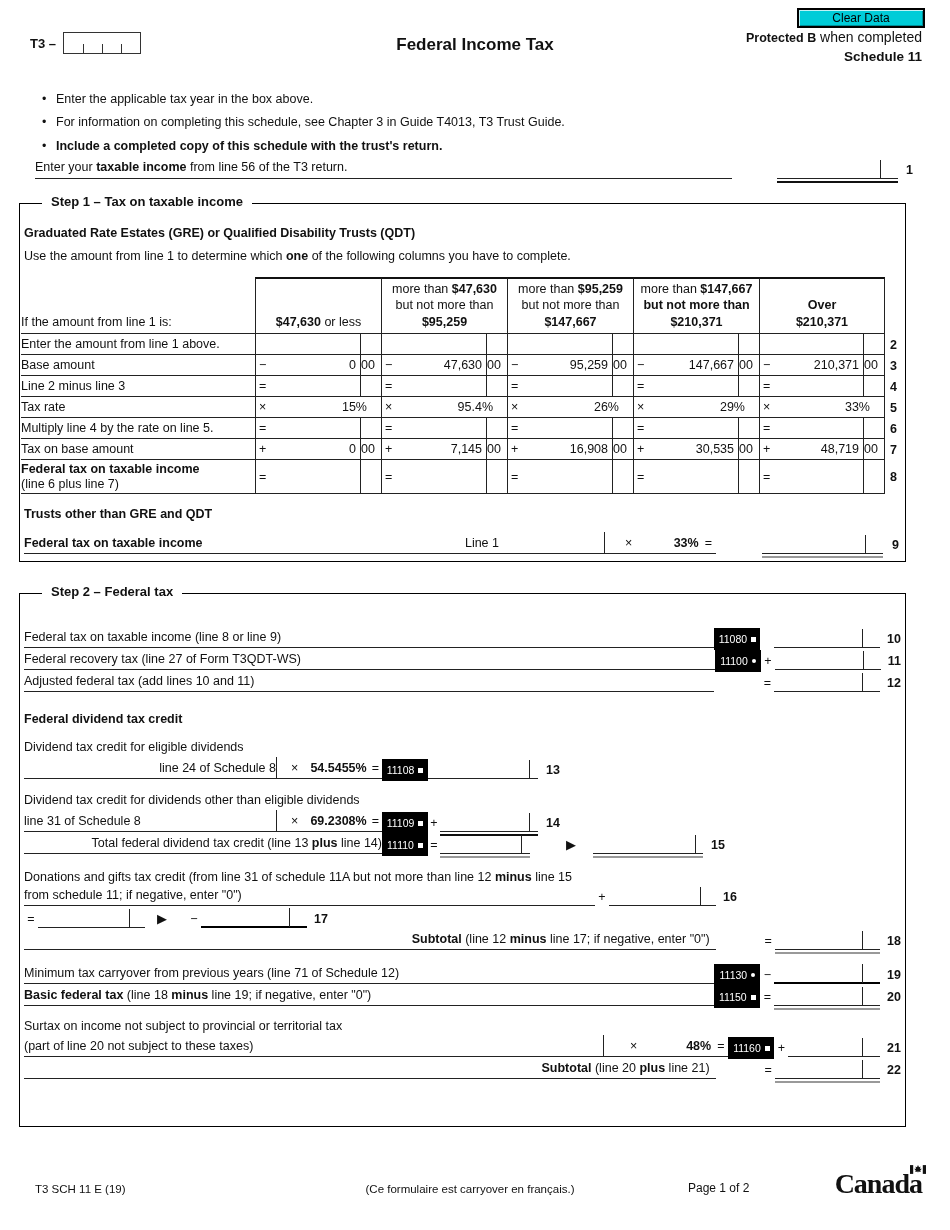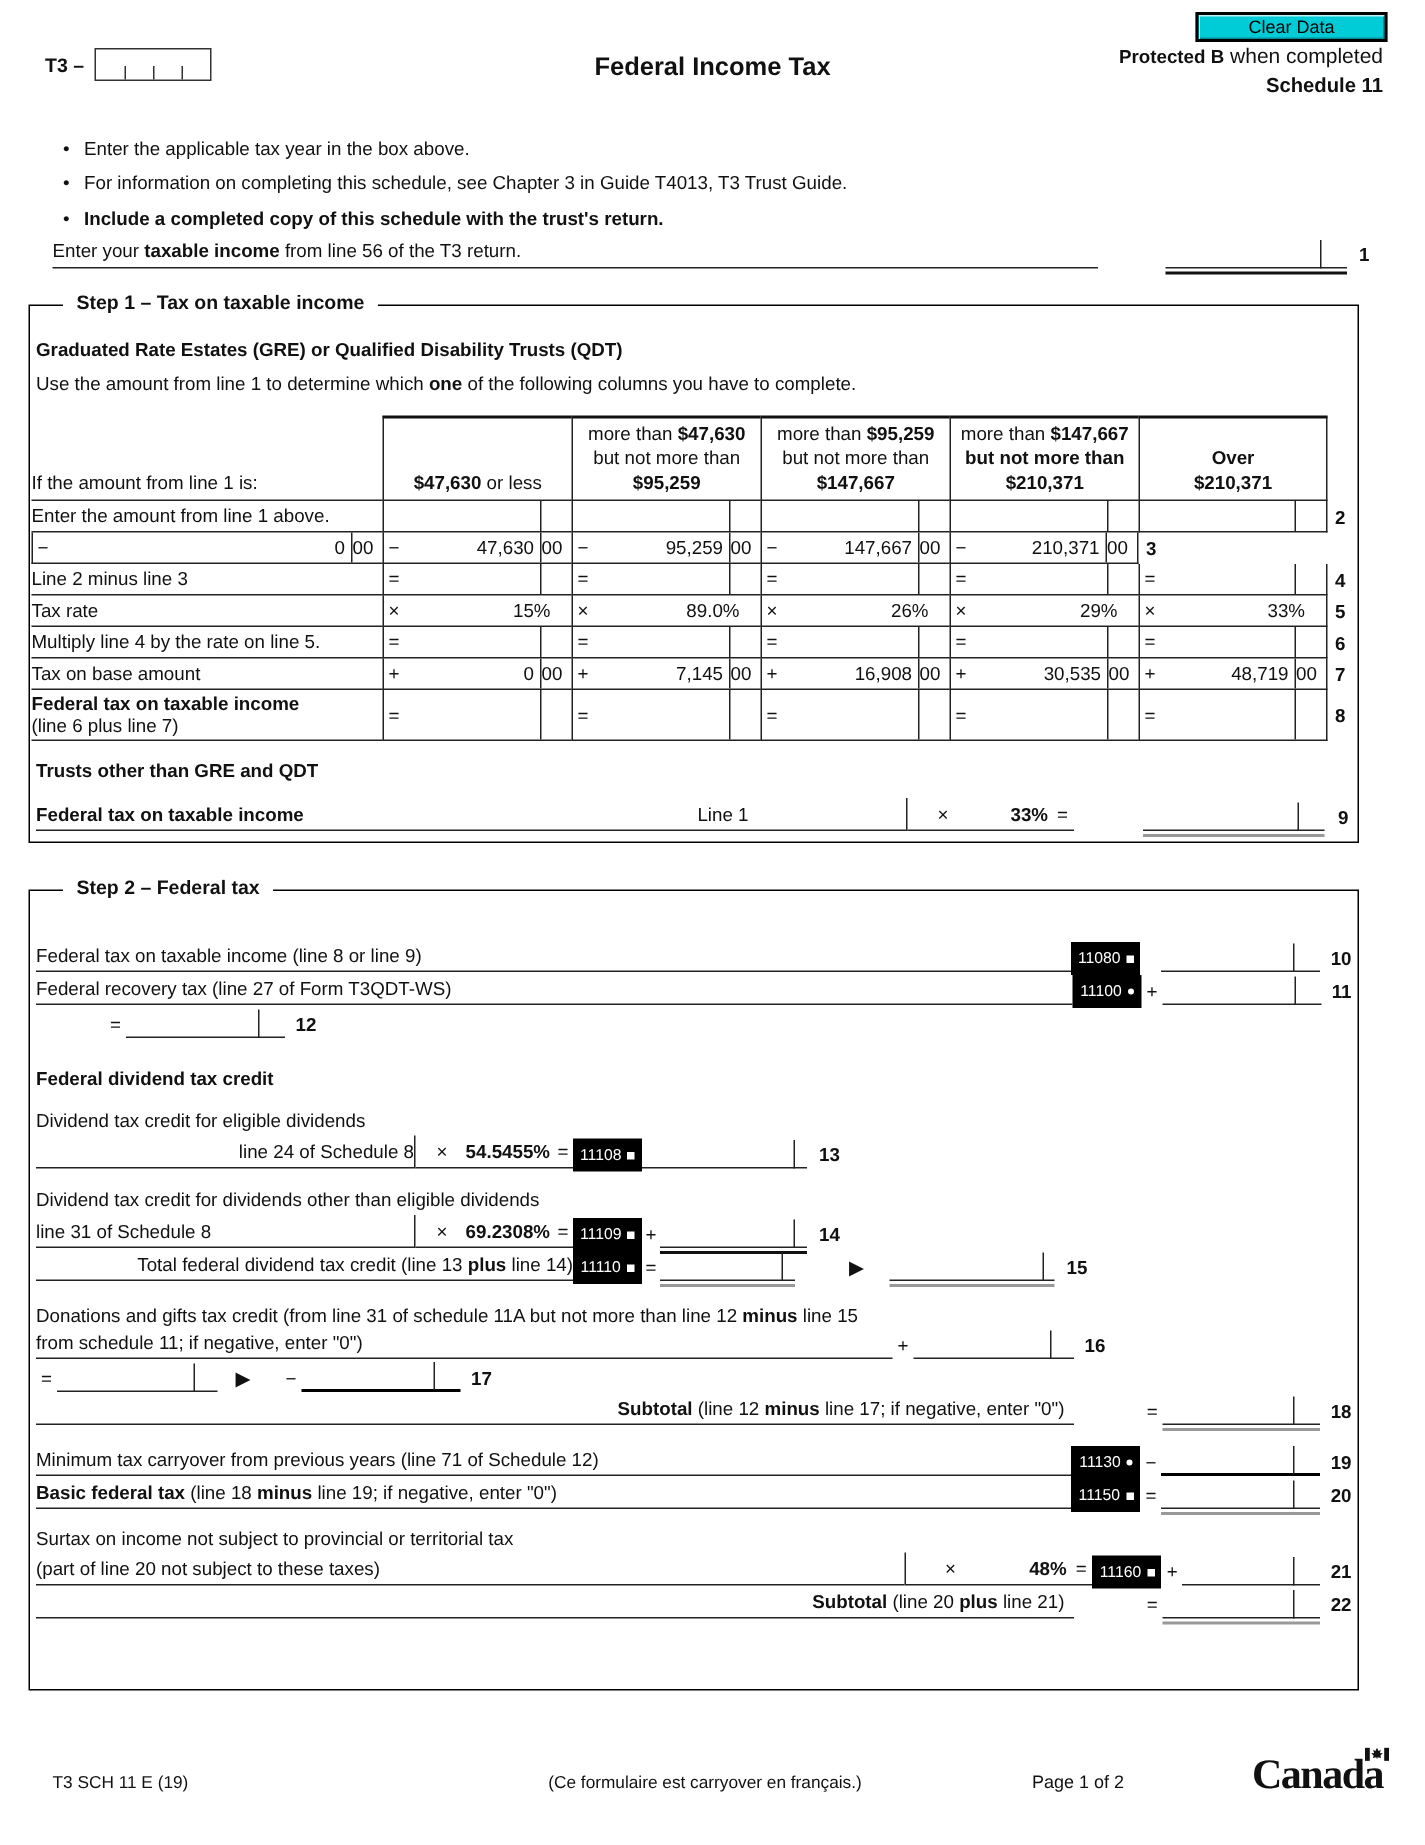--- a/index.html
+++ b/index.html
@@ -184,20 +184,21 @@
           </div>
           <div class="t-cell t-last">
             <span class="t-sign sign-glyph"></span>
             <span class="t-val"></span>
             <span class="t-div"></span>
             <span class="t-cents"></span>
           </div>
           <div class="t-num">2</div>
         </div>
         <div class="t-row">
+          <div class="t-cell-label">Base amount</div>
           <div class="t-cell">
             <span class="t-sign sign-glyph">−</span>
             <span class="t-val">0</span>
             <span class="t-div"></span>
             <span class="t-cents">00</span>
           </div>
           <div class="t-cell">
             <span class="t-sign sign-glyph">−</span>
             <span class="t-val">47,630</span>
             <span class="t-div"></span>
@@ -258,21 +259,21 @@
           <div class="t-num">4</div>
         </div>
         <div class="t-row">
           <div class="t-cell-label">Tax rate</div>
           <div class="t-cell">
             <span class="t-sign sign-glyph">×</span>
             <span class="t-val t-rate">15%</span>
           </div>
           <div class="t-cell">
             <span class="t-sign sign-glyph">×</span>
-            <span class="t-val t-rate">89.0%</span>
+            <span class="t-val t-rate">95.4%</span>
           </div>
           <div class="t-cell">
             <span class="t-sign sign-glyph">×</span>
             <span class="t-val t-rate">26%</span>
           </div>
           <div class="t-cell">
             <span class="t-sign sign-glyph">×</span>
             <span class="t-val t-rate">29%</span>
           </div>
           <div class="t-cell t-last">
@@ -431,20 +432,21 @@
           <span>11100</span>
           <span class="dt"></span>
         </div>
       <div class="sign">+</div>
       <div class="amt amt-r">
           <span class="tk"></span>
         </div>
       <div class="numlbl" style="margin-left:7px;">11</div>
     </div>
     <div class="fline">
+      <div class="lbl ul">Adjusted federal tax (add lines 10 and 11)</div>
       <div class="sp46"></div>
       <div class="sign">=</div>
       <div class="amt amt-r">
           <span class="tk"></span>
         </div>
       <div class="numlbl" style="margin-left:7px;">12</div>
     </div>
 
     <div class="h2sec">Federal dividend tax credit</div>
 

